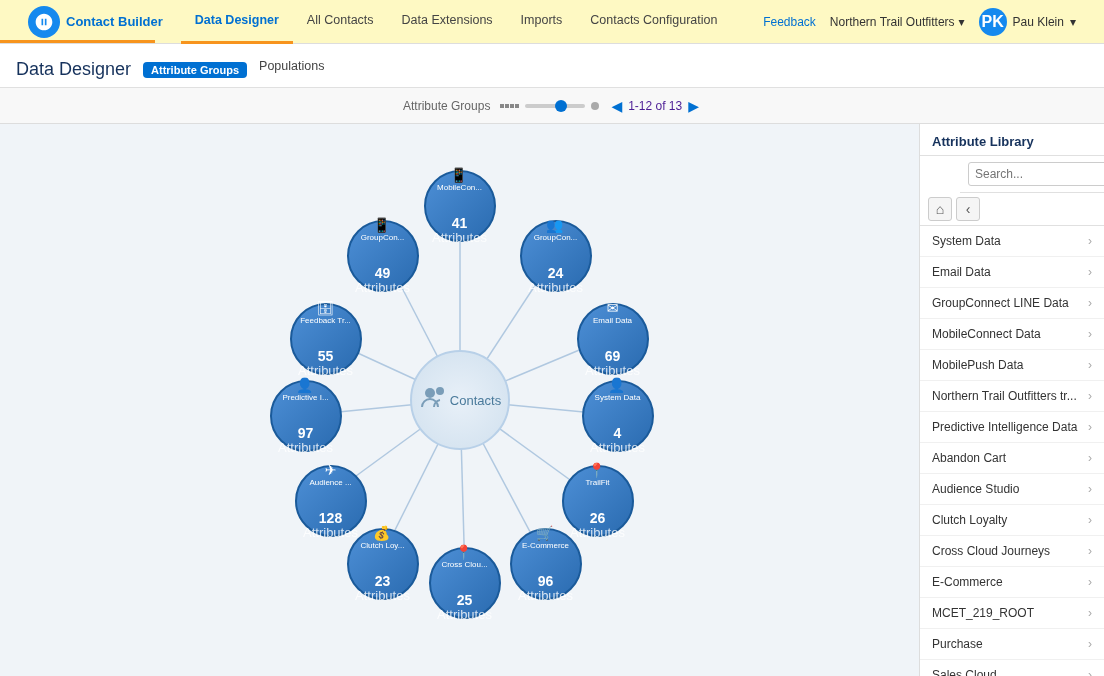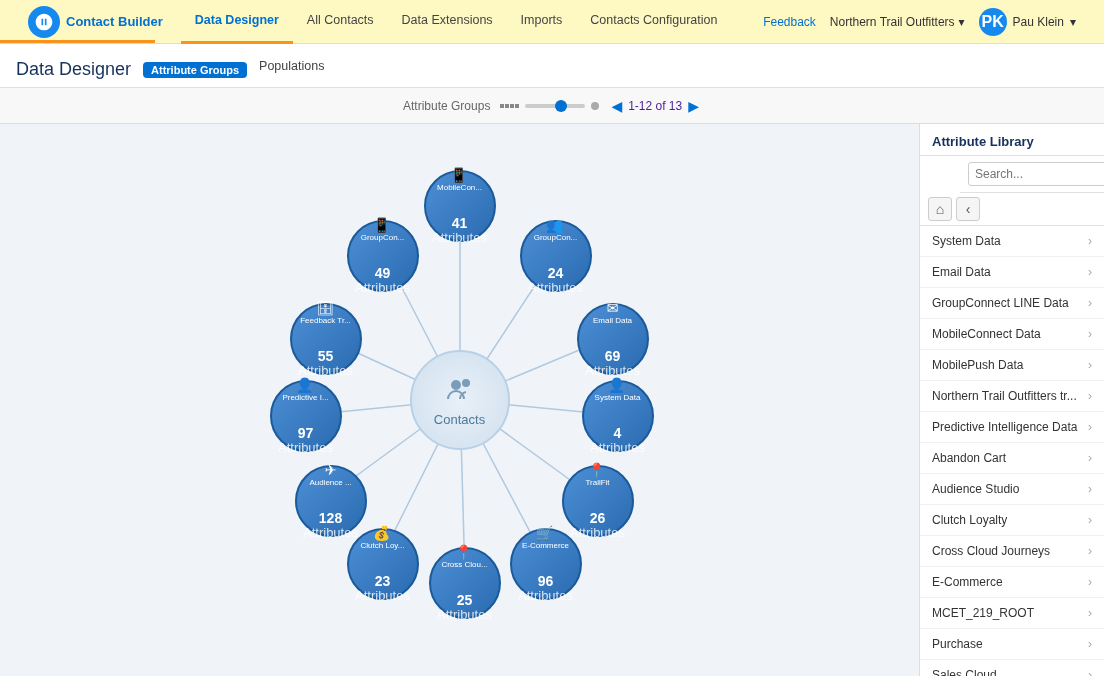--- a/index.html
+++ b/index.html
@@ -159,21 +159,21 @@
     
     .center-node {
       position: absolute;
       left: 50%; top: 50%;
       transform: translate(-50%, -50%);
       width: 100px; height: 100px;
       border-radius: 50%;
       background: radial-gradient(circle, #e8f0f8, #d0e0ee);
       border: 2px solid #b8d0e8;
       display: flex;
-      flex-direction: column;
+      flex-direction: row;
       align-items: center;
       justify-content: center;
       z-index: 10;
       cursor: pointer;
     }
     .center-node .center-icon { font-size: 28px; color: #7a9db8; }
     .center-node .center-label { font-size: 13px; color: #4a7a9b; font-weight: 500; }
 
     
     .outer-node {

